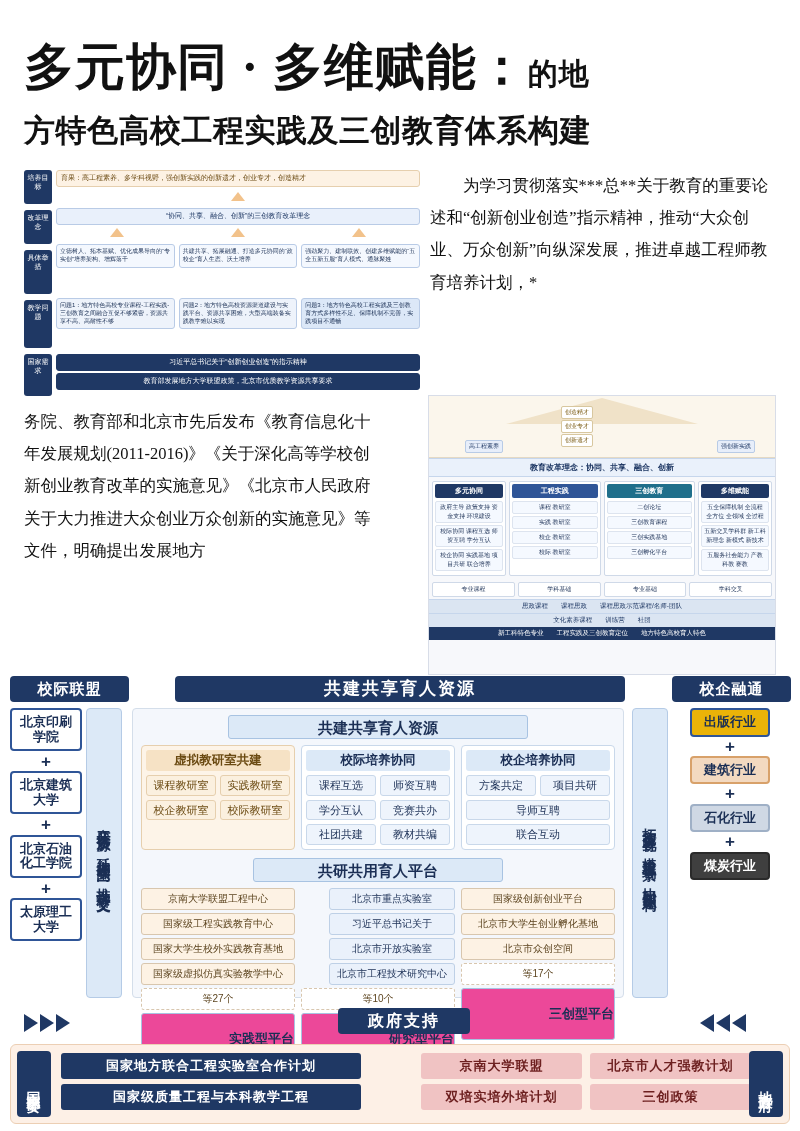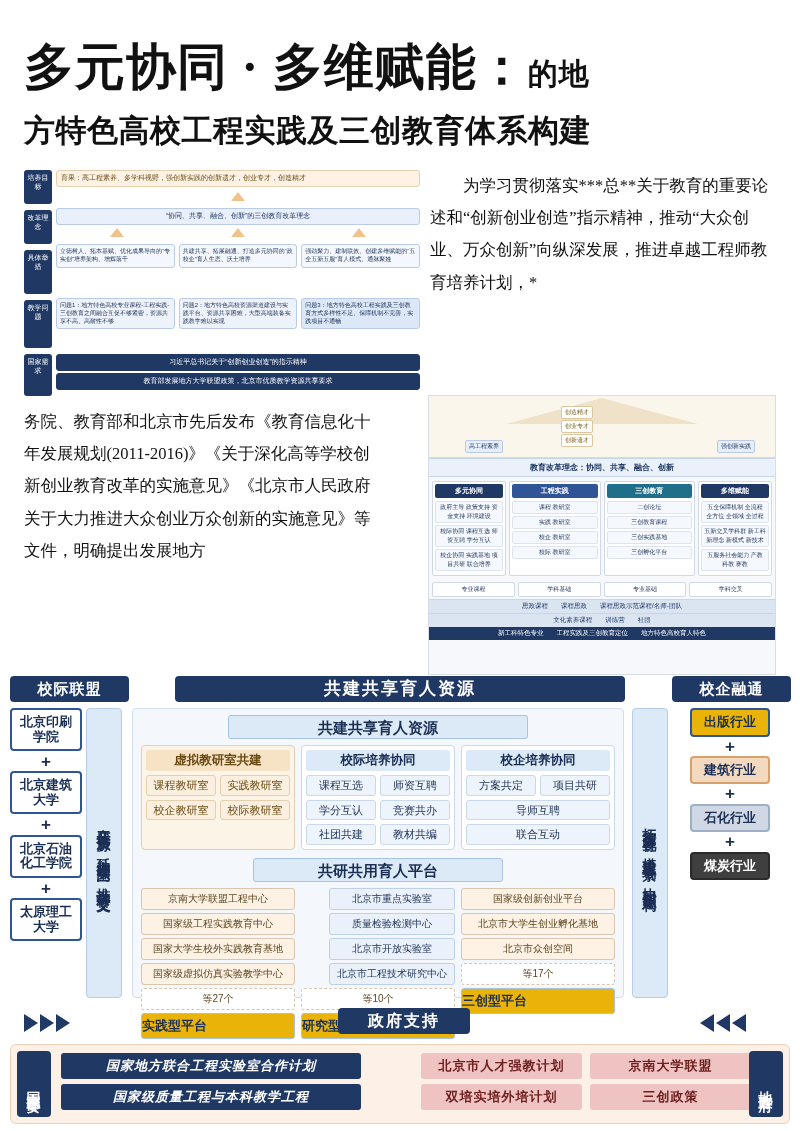--- a/index.html
+++ b/index.html
@@ -230,22 +230,22 @@
   .plat-cols { display:flex; gap:6px; padding:6px 8px 0; }
   .plat-col { flex:1; }
   .plat-item {
     border:1px solid #d8c6ae; background:#fdf2e4; border-radius:3px;
     font-size:10px; text-align:center; color:#5d4520; padding:4px 1px; margin-bottom:3px;
     line-height:1.2; white-space:nowrap; overflow:hidden;
   }
   .plat-item.blue { background:#eaf1fb; border-color:#bed0e6; color:#1b2f55;margin-left:28px; }
   .plat-item.count { background:#fff; border-style:dashed; }
   .plat-foot {
-    background:#eab308; border:1px solid #a8c3e2; border-radius:3px;
-    text-align:left; font-size:13px; font-weight:700; color:#1b2f55; padding:3px 0; margin-top:2px;
+    background:#ec4899; border:1px solid #a8c3e2; border-radius:3px;
+    text-align:right; font-size:13px; font-weight:700; color:#1b2f55; padding:16px 0; margin-top:2px;
   }
 
   
   .chevrons { position:absolute; left:24px; top:338px; display:flex; gap:2px; }
   .chev {
     width:0;height:0;border-top:9px solid transparent;border-bottom:9px solid transparent;
     border-left:14px solid #1f3864;
   }
   .chevrons.right { left:700px; }
   .chev.rev { border-left:none; border-right:14px solid #1f3864; }
@@ -269,21 +269,21 @@
   .bw-right {
     position:absolute; right:6px; top:6px; width:34px; height:66px;
     background:#1f3864; color:#fff; border-radius:4px;
     font-size:14px; font-weight:700; display:flex; align-items:center; justify-content:center;
     writing-mode: vertical-rl; text-orientation: upright; letter-spacing:2px;
   }
   .bw-col-a { position:absolute; left:50px; top:8px; width:300px; }
   .bw-col-b { position:absolute; left:410px; top:8px; width:330px; }
   .nav-item {
     background:#1f3864; color:#fff; border-radius:3px; text-align:center;
-    font-size:13px; font-weight:700; padding:4px 0; margin-bottom:5px; letter-spacing:1px;font-style:italic;
+    font-size:13px; font-weight:700; padding:4px 0; margin-bottom:5px; letter-spacing:1px;
   }
   .rose-row { display:flex; gap:8px; margin-bottom:5px; }
   .rose-item {
     flex:1; background:#f0c3c3; color:#6d2020; border-radius:3px; text-align:center;
     font-size:13px; font-weight:700; padding:4px 0; letter-spacing:1px;
   }
 </style>
 </head>
 <body>
 
@@ -460,21 +460,21 @@
         <div class="plat-col">
           <div class="plat-item">京南大学联盟工程中心</div>
           <div class="plat-item">国家级工程实践教育中心</div>
           <div class="plat-item">国家大学生校外实践教育基地</div>
           <div class="plat-item">国家级虚拟仿真实验教学中心</div>
           <div class="plat-item count">等27个</div>
           <div class="plat-foot">实践型平台</div>
         </div>
         <div class="plat-col">
           <div class="plat-item blue">北京市重点实验室</div>
-          <div class="plat-item blue">质量检验检测中心</div>
+          <div class="plat-item blue">习近平总书记关于</div>
           <div class="plat-item blue">北京市开放实验室</div>
           <div class="plat-item blue">北京市工程技术研究中心</div>
           <div class="plat-item count">等10个</div>
           <div class="plat-foot">研究型平台</div>
         </div>
         <div class="plat-col">
           <div class="plat-item">国家级创新创业平台</div>
           <div class="plat-item">北京市大学生创业孵化基地</div>
           <div class="plat-item">北京市众创空间</div>
           <div class="plat-item count">等17个</div>
@@ -508,22 +508,22 @@
     <div class="gov-bar">政府支持</div>
 
     <div class="bottom-wrap">
       <div class="bw-left">国家部委</div>
       <div class="bw-col-a">
         <div class="nav-item">国家地方联合工程实验室合作计划</div>
         <div class="nav-item">国家级质量工程与本科教学工程</div>
       </div>
       <div class="bw-col-b">
         <div class="rose-row">
+          <div class="rose-item">京南大学联盟</div>
           <div class="rose-item">北京市人才强教计划</div>
-          <div class="rose-item">京南大学联盟</div>
         </div>
         <div class="rose-row">
           <div class="rose-item">双培实培外培计划</div>
           <div class="rose-item">三创政策</div>
         </div>
       </div>
       <div class="bw-right">地方政府</div>
     </div>
 
   </div>

